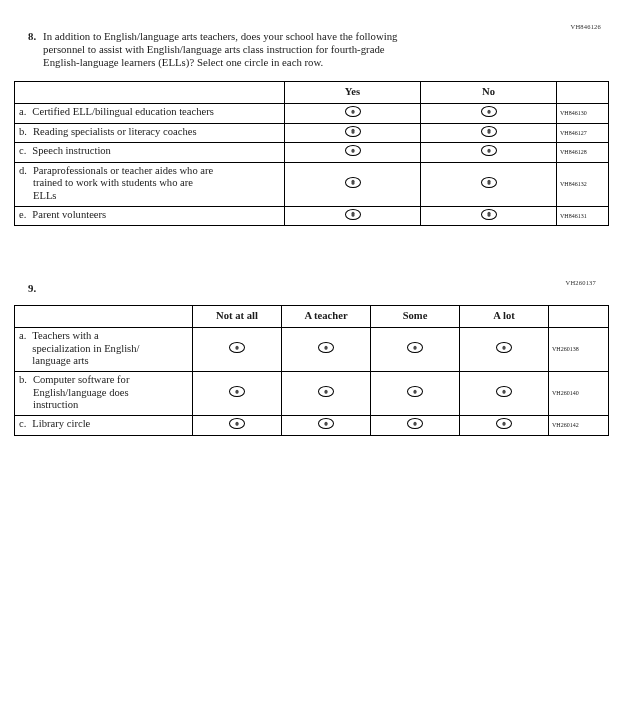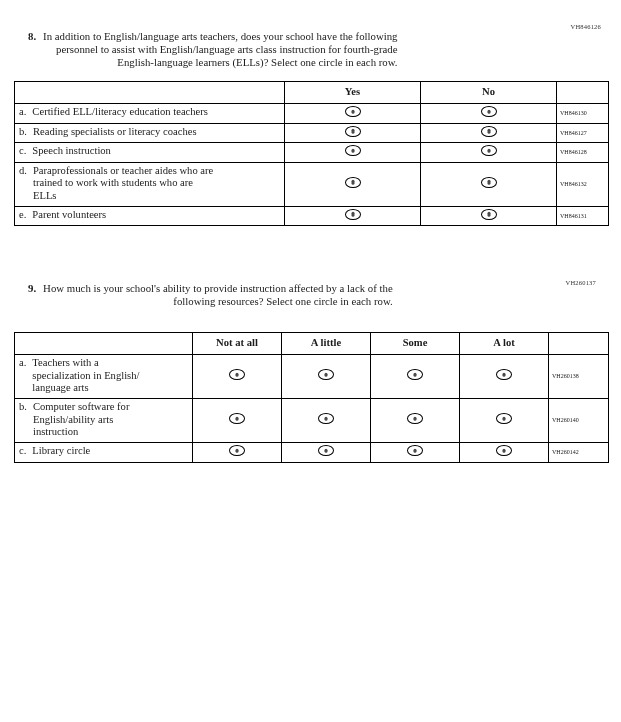--- a/index.html
+++ b/index.html
@@ -23,30 +23,30 @@
   .question-head{
     display:flex;
     gap:7px;
     margin:0 70px 0 28px;
     font-size:10.8px;
     line-height:13px;
   }
   .q8-head{padding-top:30px;}
   .q9-head{margin-top:56px;}
   .qnum{font-weight:bold;}
-  .qtext{margin:0;white-space:pre-line;text-align:right;}
+  .qtext{margin:0;white-space:pre-line;}
   .qtext b{font-weight:normal;}
 
   table.qtable{
     border-collapse:collapse;
     table-layout:fixed;
     margin:12px 13px 0 14px;
     width:594px;
   }
-  table.t2{margin-top:24px;}
+  table.t2{margin-top:10px;}
   .qtable th,.qtable td{
     border:1px solid #000;
     font-size:10.6px;
     line-height:12.5px;
     padding:2px 17px;
     box-sizing:border-box;
   }
   .qtable{border:1.5px solid #000;}
   .qtable thead th{
     font-weight:bold;
@@ -121,21 +121,21 @@
         <th>Yes</th>
         <th>No</th>
         <th></th>
       </tr>
     </thead>
     <tbody>
       <tr class="short">
         <td class="lbl">
             <span class="lbl-inner">
               <span>a.</span>
-              <span class="rtext">Certified ELL/literacy education teachers</span>
+              <span class="rtext">Certified ELL/bilingual education teachers</span>
             </span>
           </td>
         <td class="ans"><span class="oval"></span></td>
         <td class="ans"><span class="oval"></span></td>
         <td class="codecell">VH846130</td>
       </tr>
       <tr class="short">
         <td class="lbl">
             <span class="lbl-inner">
               <span>b.</span>
@@ -179,38 +179,36 @@
           </td>
         <td class="ans"><span class="oval"></span></td>
         <td class="ans"><span class="oval"></span></td>
         <td class="codecell">VH846131</td>
       </tr>
     </tbody>
   </table>
 
   <div class="question-head q9-head">
     <span class="qnum">9.</span>
-    <p class="qtext"><span>How much is your school's ability to provide instruction affected by a lack of the
-following resources? Select </span><b>one</b><span> circle in each row.</span></p>
   </div>
 
   <table class="qtable t2">
     <colgroup>
       <col style="width:178px">
         <col style="width:89px">
         <col style="width:89px">
         <col style="width:89px">
         <col style="width:89px">
         <col style="width:60px">
     </colgroup>
     <thead>
       <tr>
         <th></th>
         <th>Not at all</th>
-        <th>A little</th>
+        <th>A teacher</th>
         <th>Some</th>
         <th>A lot</th>
         <th></th>
       </tr>
     </thead>
     <tbody>
       <tr class="tall3">
         <td class="lbl">
             <span class="lbl-inner">
               <span>a.</span>
@@ -223,21 +221,21 @@
         <td class="ans"><span class="oval"></span></td>
         <td class="ans"><span class="oval"></span></td>
         <td class="ans"><span class="oval"></span></td>
         <td class="codecell">VH260138</td>
       </tr>
       <tr class="tall3">
         <td class="lbl">
             <span class="lbl-inner">
               <span>b.</span>
               <span class="rtext">Computer software for
-English/ability arts
+English/language does
 instruction</span>
             </span>
           </td>
         <td class="ans"><span class="oval"></span></td>
         <td class="ans"><span class="oval"></span></td>
         <td class="ans"><span class="oval"></span></td>
         <td class="ans"><span class="oval"></span></td>
         <td class="codecell">VH260140</td>
       </tr>
       <tr class="short">

